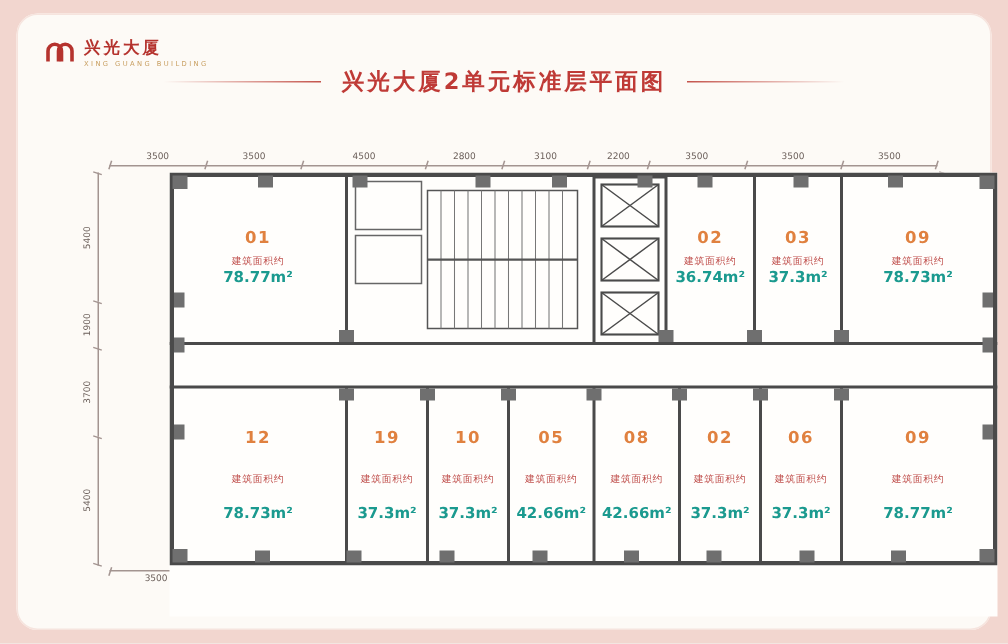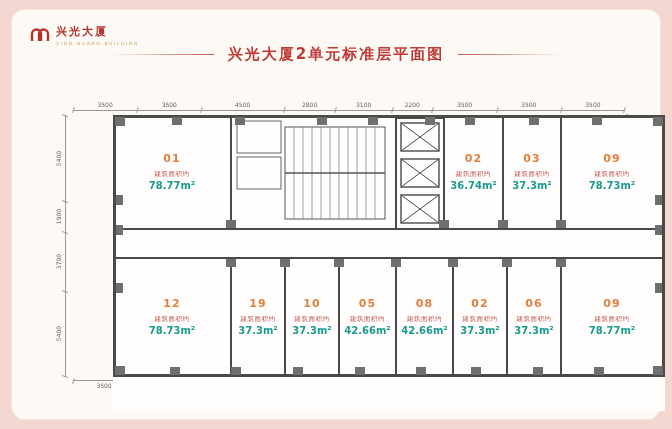--- a/index.html
+++ b/index.html
@@ -49,21 +49,21 @@
 
   
   .plan { position:absolute; left:62px; top:106px; width:552px; height:296px; background:#fffefc;margin-left:40px; }
   .plan-svg { position:absolute; left:0; top:0; }
 
   .unit { position:absolute; display:flex; flex-direction:column; align-items:center; justify-content:center; text-align:center; pointer-events:none; }
   .unit .unum  { font-size:11px; font-weight:bold; color:#e0813f; letter-spacing:1px; margin-bottom:5px; }
   .unit .ulabel{ font-size:6.5px; color:#c0504d; letter-spacing:0.5px; margin-bottom:1px; }
   .unit .uarea { font-size:10px; font-weight:bold; color:#1b9a8f; }
   .row-top { top:0;   height:113px; }
-  .row-bot { top:143px; height:117px; }
+  .row-bot { top:143px; height:117px;gap:12px; }
   .u01{left:0;width:118px}.u02{left:331px;width:59px}.u03{left:390px;width:58px}.u04{left:448px;width:102px}
   .u12{left:0;width:118px}.u11{left:118px;width:54px}.u10{left:172px;width:54px}.u09{left:226px;width:57px}
   .u08{left:283px;width:57px}.u07{left:340px;width:54px}.u06{left:394px;width:54px}.u05{left:448px;width:102px}
 
   
   .disclaimer { position:absolute; left:36px; right:36px; bottom:7px; text-align:center;
                 font-size:6.5px; color:#7a6f6a; letter-spacing:0.2px; }
 </style>
 </head>
 <body>

